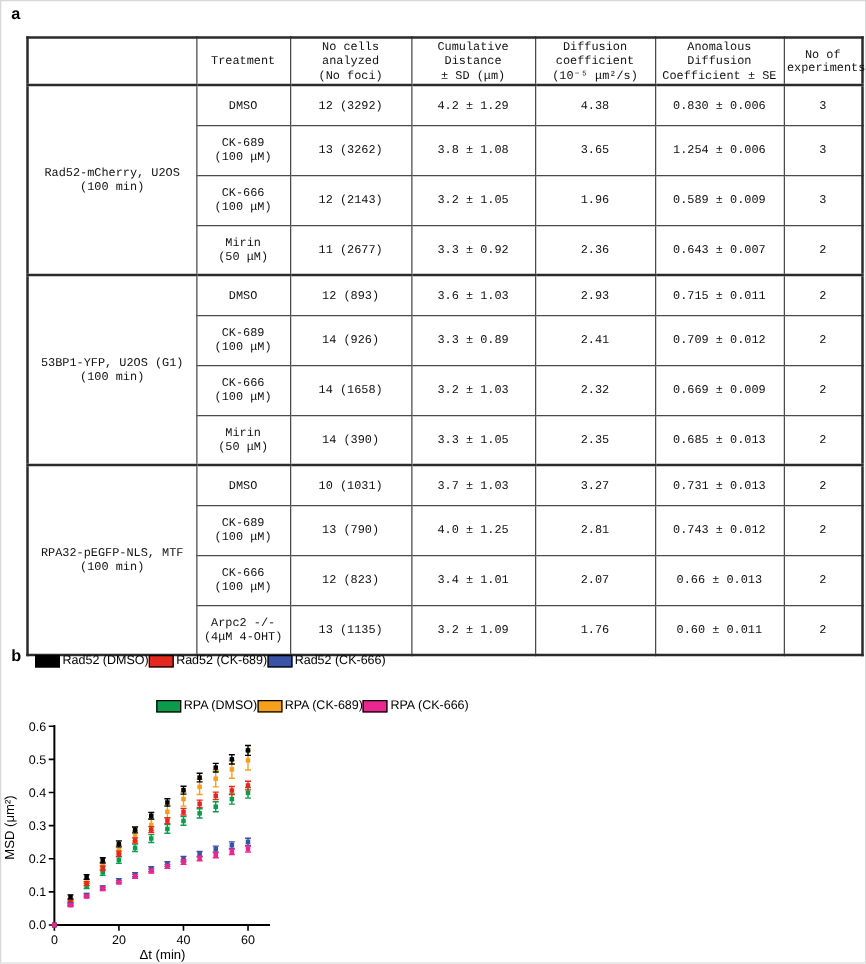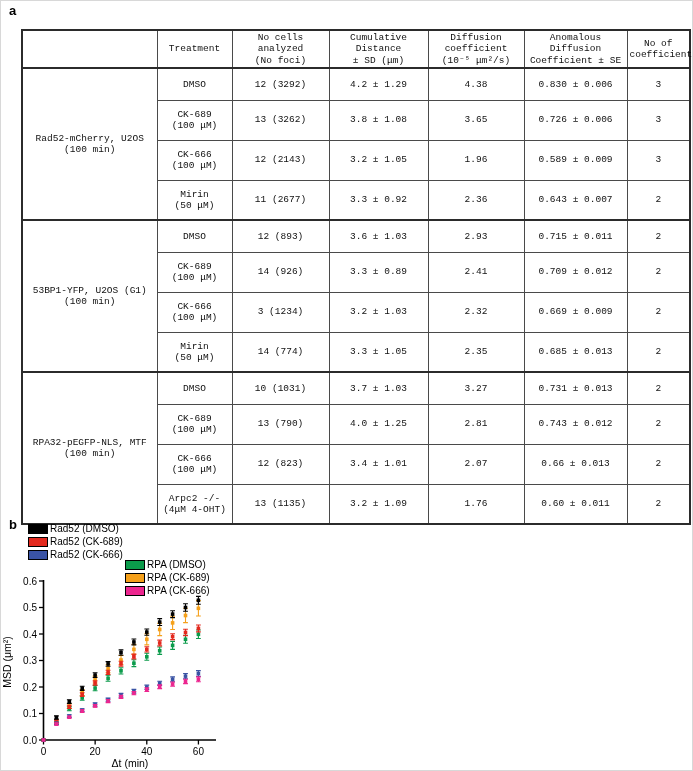--- a/index.html
+++ b/index.html
@@ -16,21 +16,21 @@
   table.data th, table.data td{
       border:1px solid #4a4a4a;font-size:9.5px;line-height:1.2;text-align:center;
       vertical-align:middle;padding:1px 2px;white-space:pre-line;font-weight:normal;color:#111;}
   table.data th{height:24px;}
   tr.r-short{height:32px;}
   tr.r-tall{height:40px;}
   tr.group-start td{border-top:2px solid #2b2b2b;}
   td.c-group{border-right:1px solid #4a4a4a;}
 
   
-  .legend-col{position:absolute;display:flex;flex-direction:column;}
+  .legend-col{position:absolute;display:flex;flex-direction:row;}
   #legend-col-1{left:27px;top:521px;}
   #legend-col-2{left:124px;top:521px;margin-top:36px;}
   .leg-item{display:flex;align-items:center;height:13px;}
   .swatch{display:inline-block;width:20px;height:10px;border:1.4px solid #000;box-sizing:border-box;}
   .leg-label{font-size:10px;color:#000;margin-left:2px;white-space:nowrap;}
 
   
   #chart{position:absolute;left:0;top:575px;}
 </style>
 </head>
@@ -56,42 +56,42 @@
         <th>Treatment</th>
         <th>No cells analyzed
 (No foci)</th>
         <th>Cumulative Distance
 ± SD (μm)</th>
         <th>Diffusion coefficient
 (10⁻⁵ μm²/s)</th>
         <th>Anomalous Diffusion
 Coefficient ± SE</th>
         <th>No of
-coefficient</th>
+experiments</th>
       </tr>
     </thead>
     <tbody>
 
       <tr class="r-short group-start">
         <td class="c-group" rowspan="4">Rad52-mCherry, U2OS
 (100 min)</td>
         <td>DMSO</td>
         <td>12 (3292)</td>
         <td>4.2 ± 1.29</td>
         <td>4.38</td>
         <td>0.830 ± 0.006</td>
         <td>3</td>
       </tr>
       <tr class="r-tall">
         <td>CK-689
 (100 μM)</td>
         <td>13 (3262)</td>
         <td>3.8 ± 1.08</td>
         <td>3.65</td>
-        <td>0.726 ± 0.006</td>
+        <td>1.254 ± 0.006</td>
         <td>3</td>
       </tr>
       <tr class="r-tall">
         <td>CK-666
 (100 μM)</td>
         <td>12 (2143)</td>
         <td>3.2 ± 1.05</td>
         <td>1.96</td>
         <td>0.589 ± 0.009</td>
         <td>3</td>
@@ -121,30 +121,30 @@
 (100 μM)</td>
         <td>14 (926)</td>
         <td>3.3 ± 0.89</td>
         <td>2.41</td>
         <td>0.709 ± 0.012</td>
         <td>2</td>
       </tr>
       <tr class="r-tall">
         <td>CK-666
 (100 μM)</td>
-        <td>3 (1234)</td>
+        <td>14 (1658)</td>
         <td>3.2 ± 1.03</td>
         <td>2.32</td>
         <td>0.669 ± 0.009</td>
         <td>2</td>
       </tr>
       <tr class="r-tall">
         <td>Mirin
 (50 μM)</td>
-        <td>14 (774)</td>
+        <td>14 (390)</td>
         <td>3.3 ± 1.05</td>
         <td>2.35</td>
         <td>0.685 ± 0.013</td>
         <td>2</td>
       </tr>
 
       <tr class="r-short group-start">
         <td class="c-group" rowspan="4">RPA32-pEGFP-NLS, MTF
 (100 min)</td>
         <td>DMSO</td>

